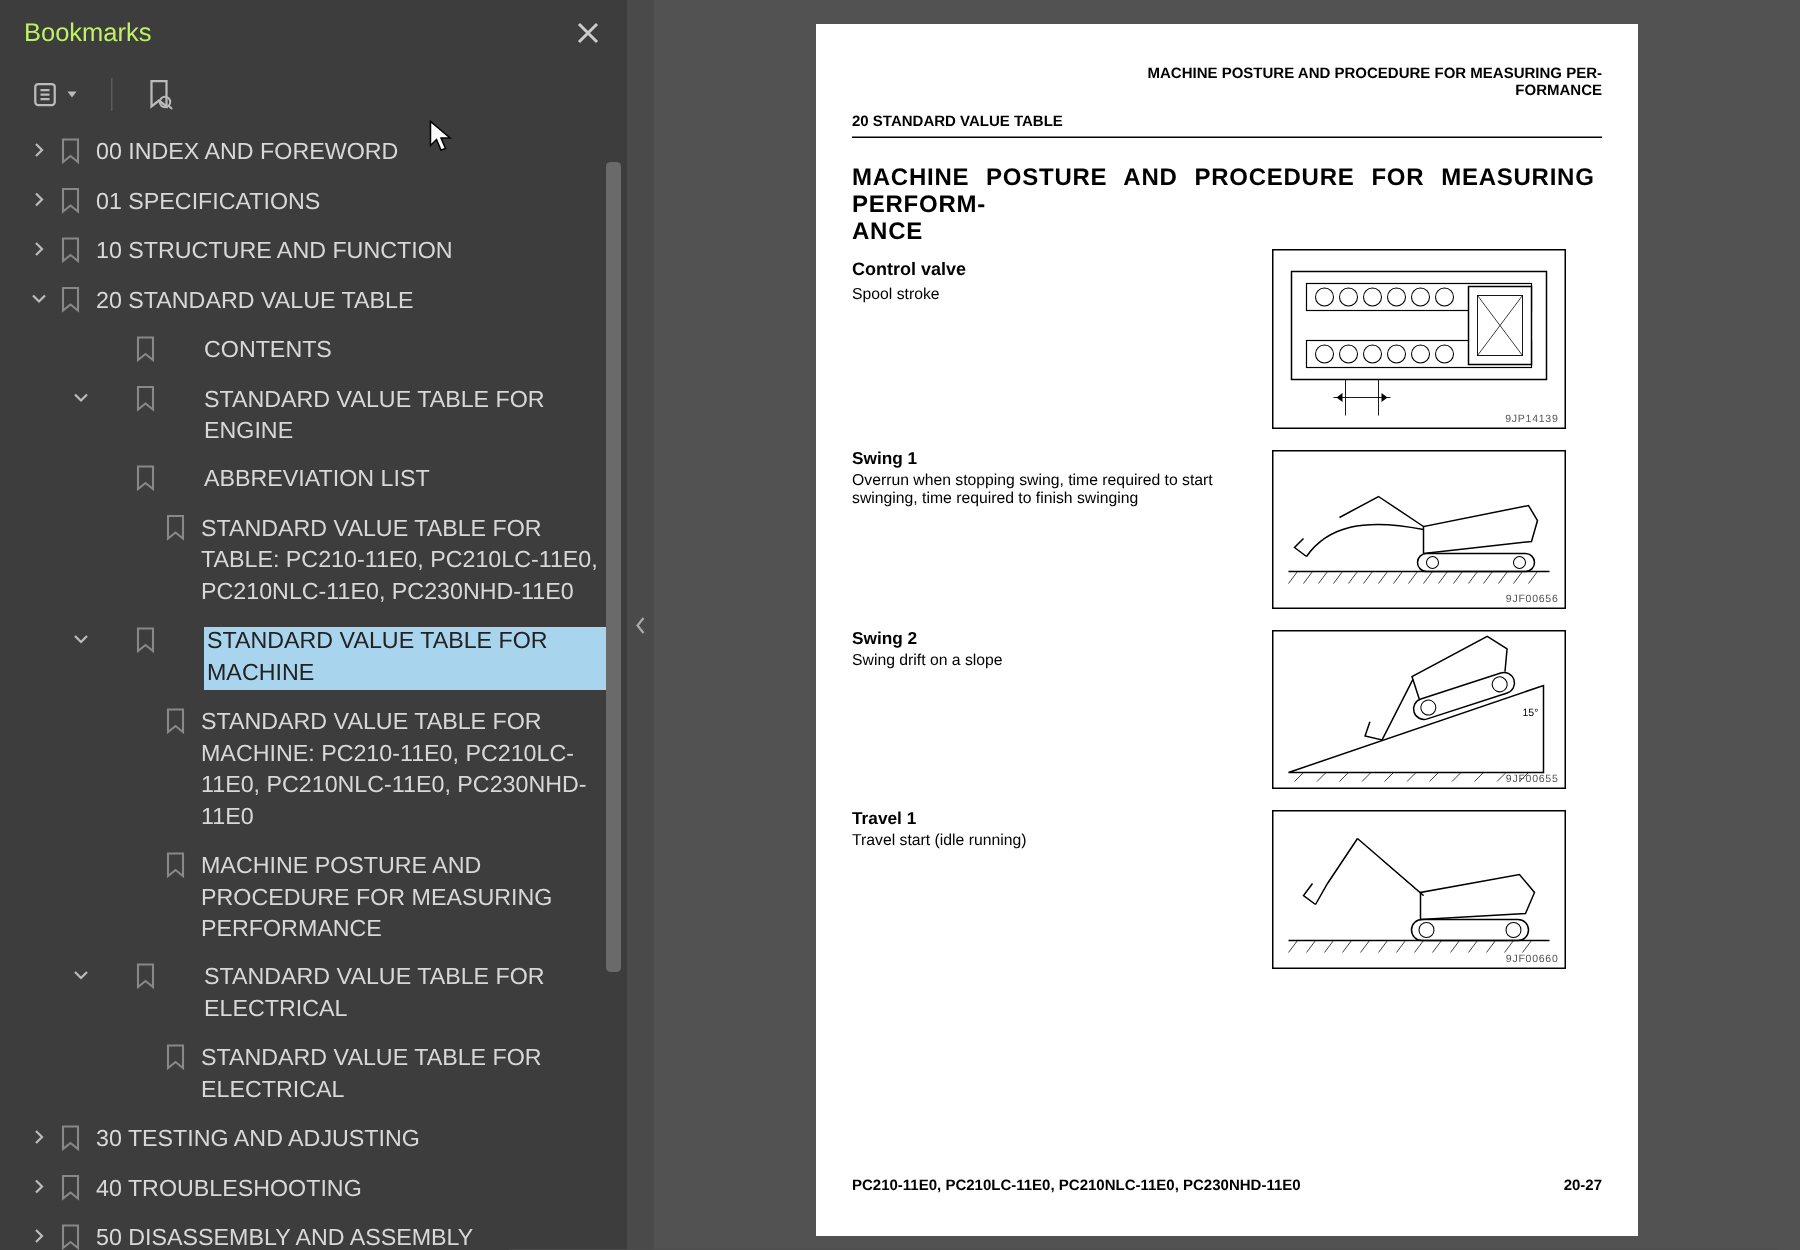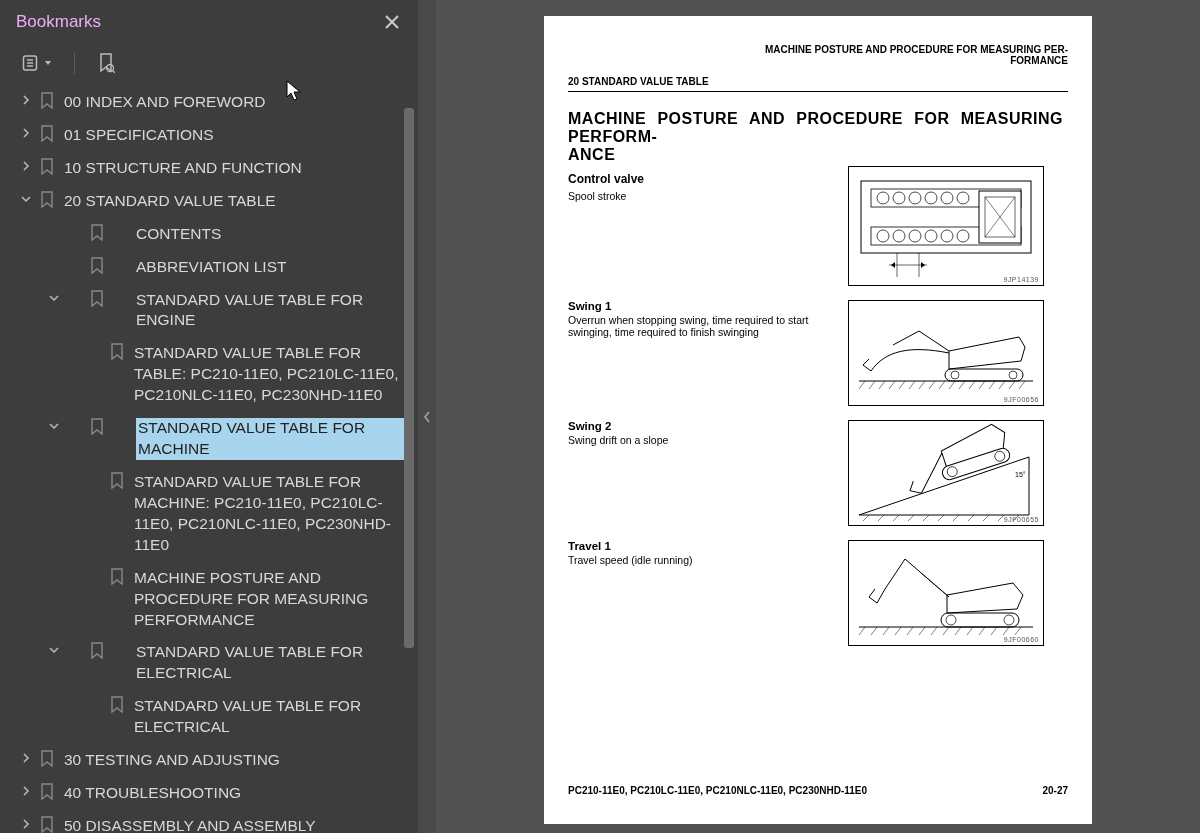--- a/index.html
+++ b/index.html
@@ -14,21 +14,21 @@
     width: 418px; height: 833px;
     background: #3d3d3d;
     color: #ddd;
     display: flex; flex-direction: column;
     position: relative;
   }
   .sidebar-header {
     display: flex; align-items: center;
     padding: 8px 12px 8px 16px;
     font-size: 17px; font-weight: 400;
-    color: #f0abfc;
+    color: #bef264;
     gap: 32px;
   }
   .sidebar-header .title { flex: 1; }
   .close-btn {
     width: 28px; height: 28px;
     display: flex; align-items: center; justify-content: center;
     color: #ccc; cursor: pointer; font-size: 20px;
   }
   .toolbar-row {
     display: flex; align-items: center; gap: 22px;
@@ -209,40 +209,40 @@
       <div class="bm-row indent-1">
         <span class="arrow"></span>
         <span class="ribbon">
           <svg class="rb" viewBox="0 0 14 18">
             <path d="M2 1 h10 v15 l-5 -4 l-5 4 z"></path>
           </svg>
         </span>
         <span class="label">CONTENTS</span>
       </div>
       <div class="bm-row indent-1">
+        <span class="arrow">
+          <svg width="10" height="10" viewBox="0 0 10 10">
+            <path d="M1 3 L5 7 L9 3" stroke="#bbb" stroke-width="1.5" fill="none"></path>
+          </svg>
+        </span>
+        <span class="ribbon">
+          <svg class="rb" viewBox="0 0 14 18">
+            <path d="M2 1 h10 v15 l-5 -4 l-5 4 z"></path>
+          </svg>
+        </span>
+        <span class="label">STANDARD VALUE TABLE FOR ENGINE</span>
+      </div>
+      <div class="bm-row indent-1">
         <span class="arrow"></span>
         <span class="ribbon">
           <svg class="rb" viewBox="0 0 14 18">
             <path d="M2 1 h10 v15 l-5 -4 l-5 4 z"></path>
           </svg>
         </span>
         <span class="label">ABBREVIATION LIST</span>
-      </div>
-      <div class="bm-row indent-1">
-        <span class="arrow">
-          <svg width="10" height="10" viewBox="0 0 10 10">
-            <path d="M1 3 L5 7 L9 3" stroke="#bbb" stroke-width="1.5" fill="none"></path>
-          </svg>
-        </span>
-        <span class="ribbon">
-          <svg class="rb" viewBox="0 0 14 18">
-            <path d="M2 1 h10 v15 l-5 -4 l-5 4 z"></path>
-          </svg>
-        </span>
-        <span class="label">STANDARD VALUE TABLE FOR ENGINE</span>
       </div>
       <div class="bm-row indent-3">
         <span class="arrow"></span>
         <span class="ribbon">
           <svg class="rb" viewBox="0 0 14 18">
             <path d="M2 1 h10 v15 l-5 -4 l-5 4 z"></path>
           </svg>
         </span>
         <span class="label">STANDARD VALUE TABLE FOR TABLE: PC210-11E0, PC210LC-11E0, PC210NLC-11E0, PC230NHD-11E0</span>
       </div>
@@ -487,21 +487,21 @@
           </g>
           <text x="166" y="56" font-size="7" fill="#000">15°</text>
         </svg>
         <span class="figlabel">9JF00655</span>
       </div>
     </div>
 
     <div class="item-row" style="margin-top:14px;">
       <div class="item-text">
         <div class="item-h">Travel 1</div>
-        <div>Travel speed (idle running)</div>
+        <div>Travel start (idle running)</div>
       </div>
       <div class="diagram diag2">
         <svg width="194" height="104" viewBox="0 0 194 104">
           <line x1="10" y1="86" x2="184" y2="86" stroke="#000" stroke-width="1"></line>
           <g stroke="#000" stroke-width="0.5">
               <line x1="16" y1="86" x2="10" y2="94"></line>
               <line x1="28" y1="86" x2="22" y2="94"></line>
               <line x1="40" y1="86" x2="34" y2="94"></line>
               <line x1="52" y1="86" x2="46" y2="94"></line>
               <line x1="64" y1="86" x2="58" y2="94"></line>

